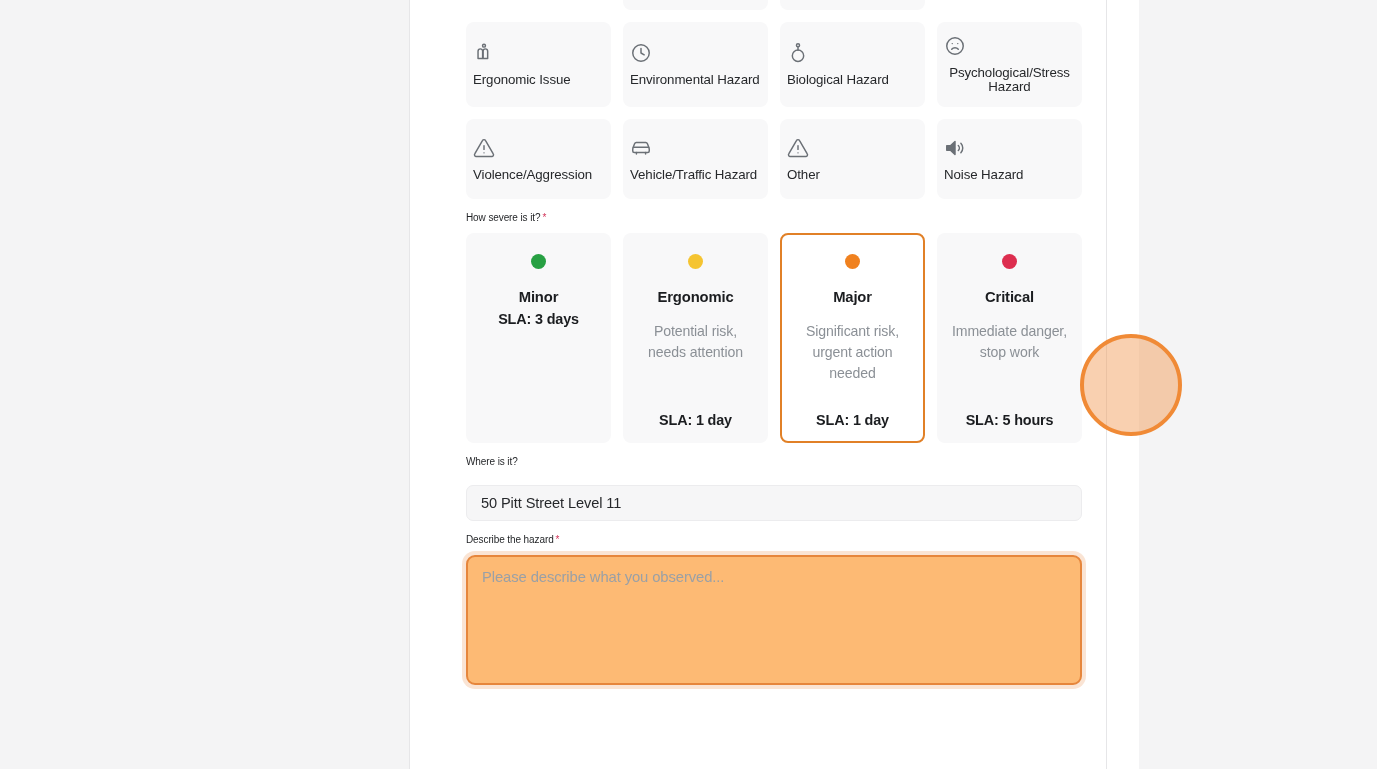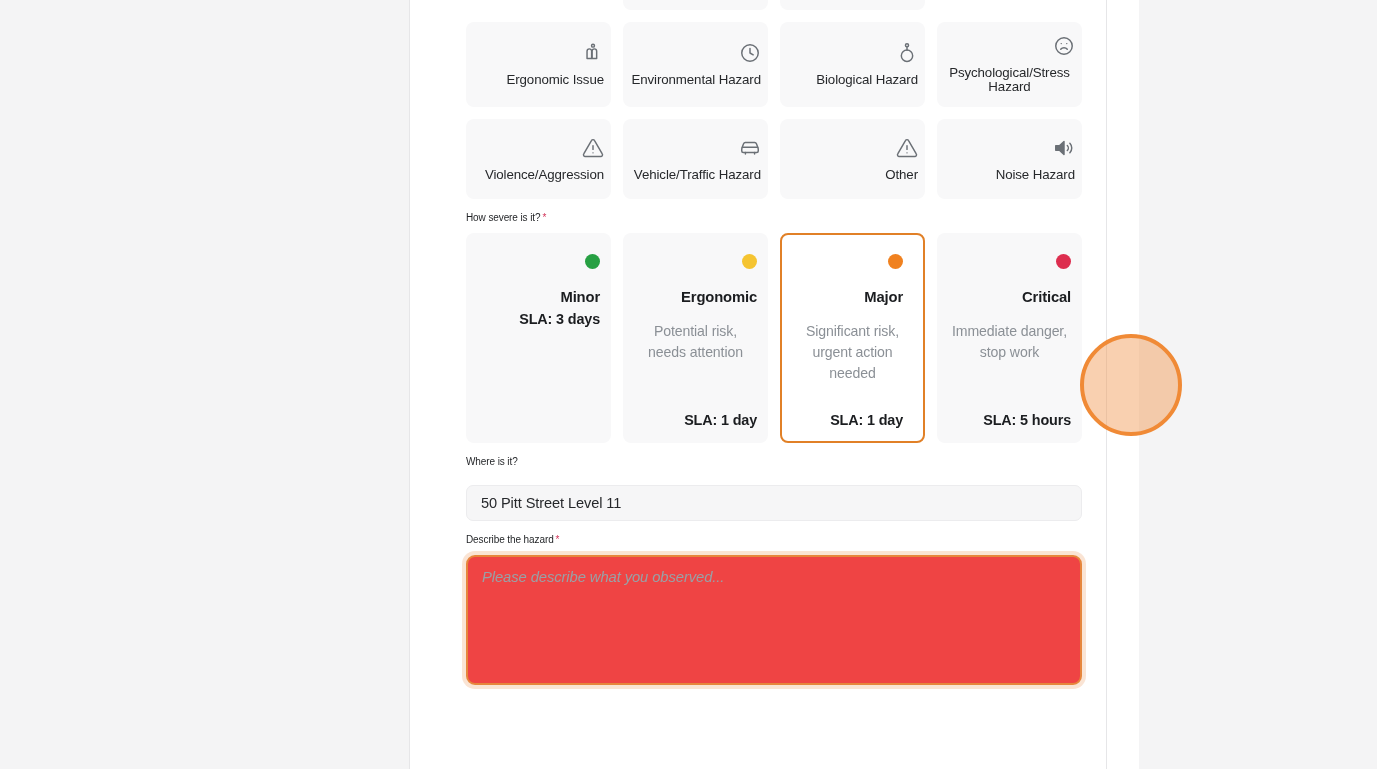--- a/index.html
+++ b/index.html
@@ -33,21 +33,21 @@
     grid-template-columns: repeat(4, 1fr);
     gap: 12px;
   }
   .hazard-card {
     background: #f8f8f9;
     border: 1px solid transparent;
     border-radius: 8px;
     min-height: 80px;
     display: flex;
     flex-direction: column;
-    align-items: flex-end;
+    align-items: flex-start;
     justify-content: center;
     gap: 9px;
     padding: 12px 6px;
     cursor: pointer;
   }
   .hazard-card .ic { color: #6b7076; display: block; line-height: 0; }
   .hazard-label {
     font-size: 13.3px;
     color: #26282b;
     text-align: center;
@@ -82,21 +82,21 @@
     gap: 12px;
     align-items: stretch;
   }
   .sev-card {
     background: #f8f8f9;
     border: 1px solid transparent;
     border-radius: 8px;
     padding: 20px 10px 14px;
     display: flex;
     flex-direction: column;
-    align-items: flex-end;
+    align-items: center;
     cursor: pointer;
     min-height: 210px;
   }
   .sev-card.selected {
     background: #ffffff;
     border: 2px solid #e18027;
     padding: 19px 20px 13px;
   }
   .sev-dot { width: 15px; height: 15px; border-radius: 50%; }
   .sev-name {
@@ -126,32 +126,31 @@
     color: #26282b;
     letter-spacing: -0.1px;
     outline: none;
     margin-top: 8px;
   }
 
   
   .textarea-box {
     width: 100%;
     height: 130px;
-    background: #ef4444;
+    background: #fdba74;
     border: 2px solid #e6863c;
     border-radius: 9px;
     padding: 12px 14px;
     font-family: "Liberation Sans", sans-serif;
     font-size: 14.8px;
     color: #26282b;
     letter-spacing: -0.1px;
     outline: none;
     resize: none;
     box-shadow: 0 0 0 4px rgba(230,134,60,0.22);
-    font-style: italic;
   }
   .textarea-box::placeholder { color: #9aa0a6; }
 
   
   .click-indicator {
     position: absolute;
     left: 638px; top: 334px;
     width: 102px; height: 102px;
     border-radius: 50%;
     background: rgba(242,150,80,0.45);

